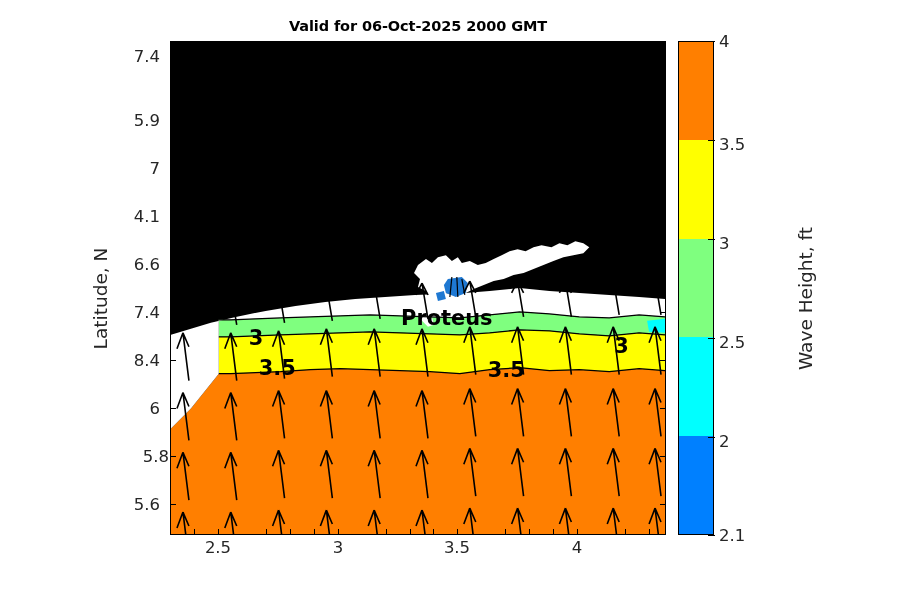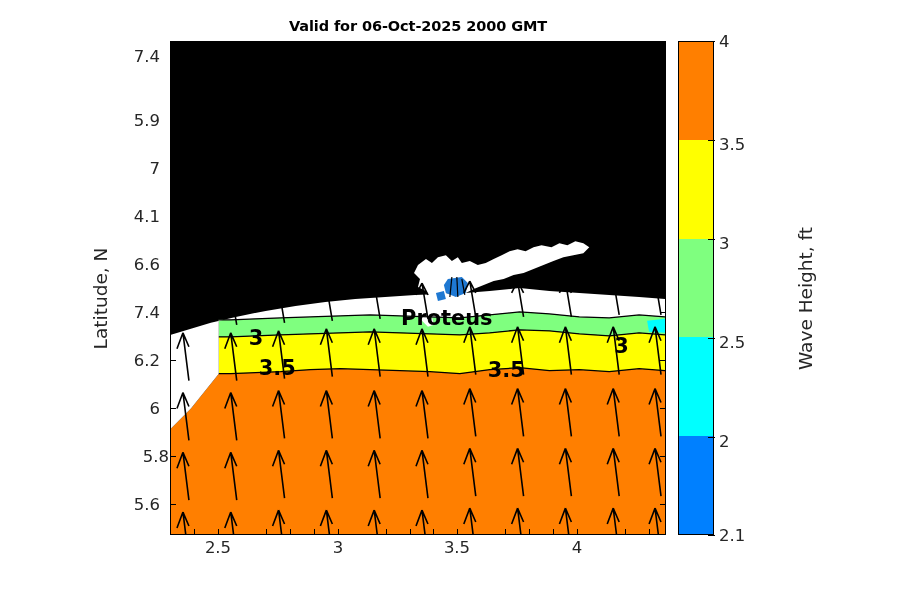--- a/index.html
+++ b/index.html
@@ -449,21 +449,21 @@
   <div class="tick-mark ytick-mark" style="top:264px"></div>
   <div class="tick-mark ytick-mark right" style="top:264px"></div>
   <div class="ytick-label" style="top:264px; left:100px">6.6</div>
 
   <div class="tick-mark ytick-mark" style="top:312px"></div>
   <div class="tick-mark ytick-mark right" style="top:312px"></div>
   <div class="ytick-label" style="top:312px; left:100px">7.4</div>
 
   <div class="tick-mark ytick-mark" style="top:360px"></div>
   <div class="tick-mark ytick-mark right" style="top:360px"></div>
-  <div class="ytick-label" style="top:360px; left:100px">6.2</div>
+  <div class="ytick-label" style="top:360px; left:100px">8.4</div>
 
   <div class="tick-mark ytick-mark" style="top:408px"></div>
   <div class="tick-mark ytick-mark right" style="top:408px"></div>
   <div class="ytick-label" style="top:408px; left:100px">6</div>
 
   <div class="tick-mark ytick-mark" style="top:456px"></div>
   <div class="tick-mark ytick-mark right" style="top:456px"></div>
   <div class="ytick-label" style="top:456px; left:109px">5.8</div>
 
   <div class="tick-mark ytick-mark" style="top:504px"></div>

